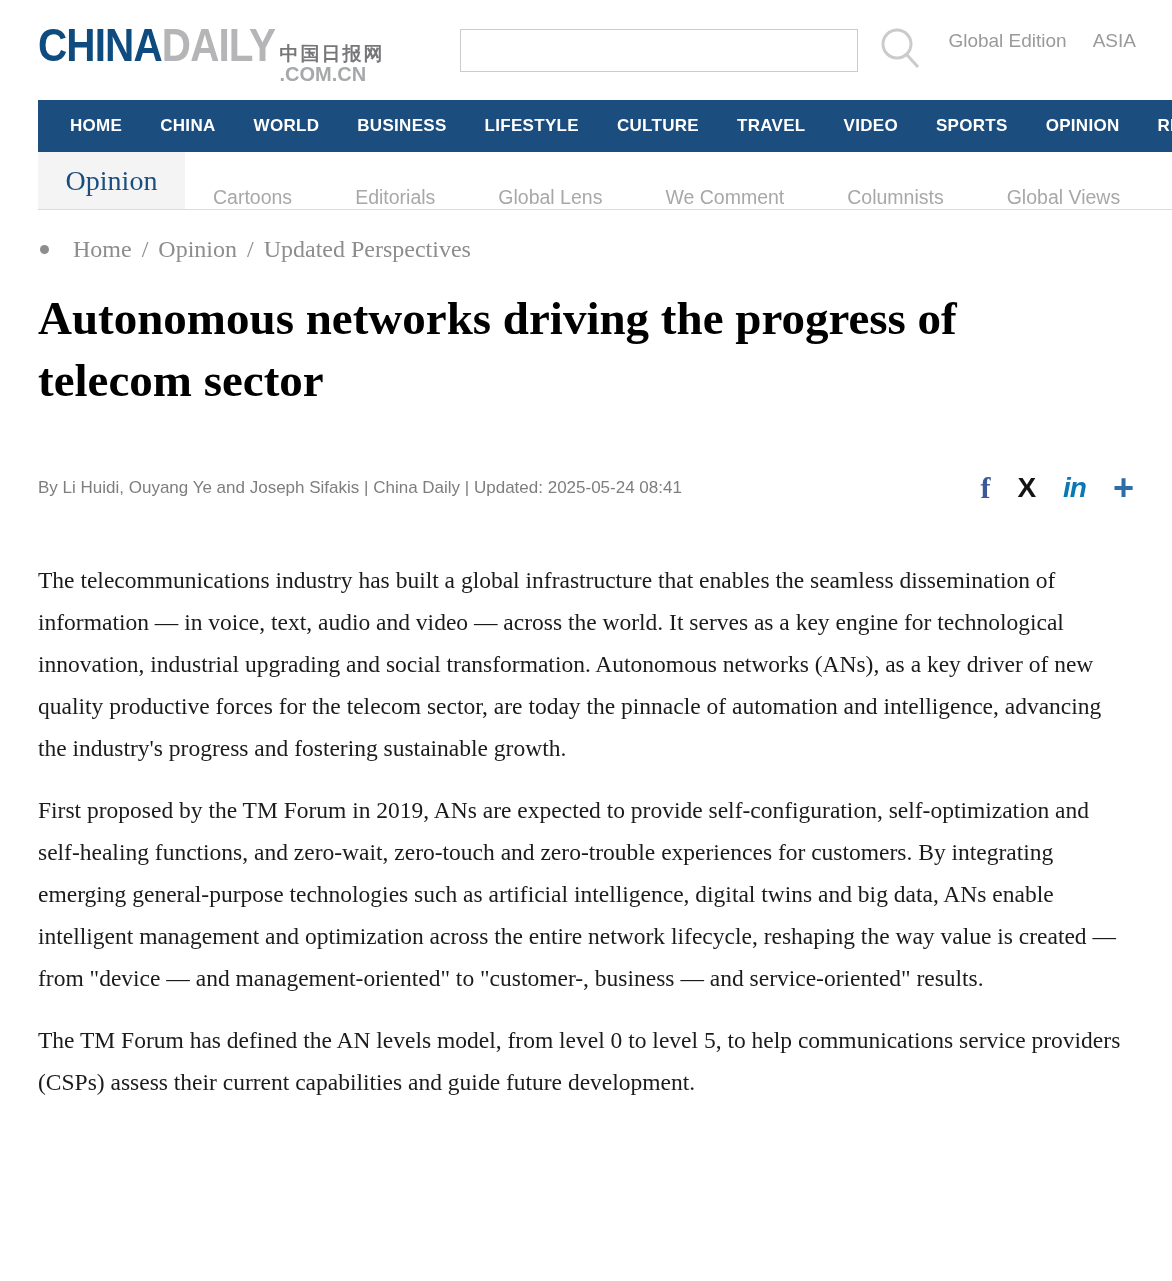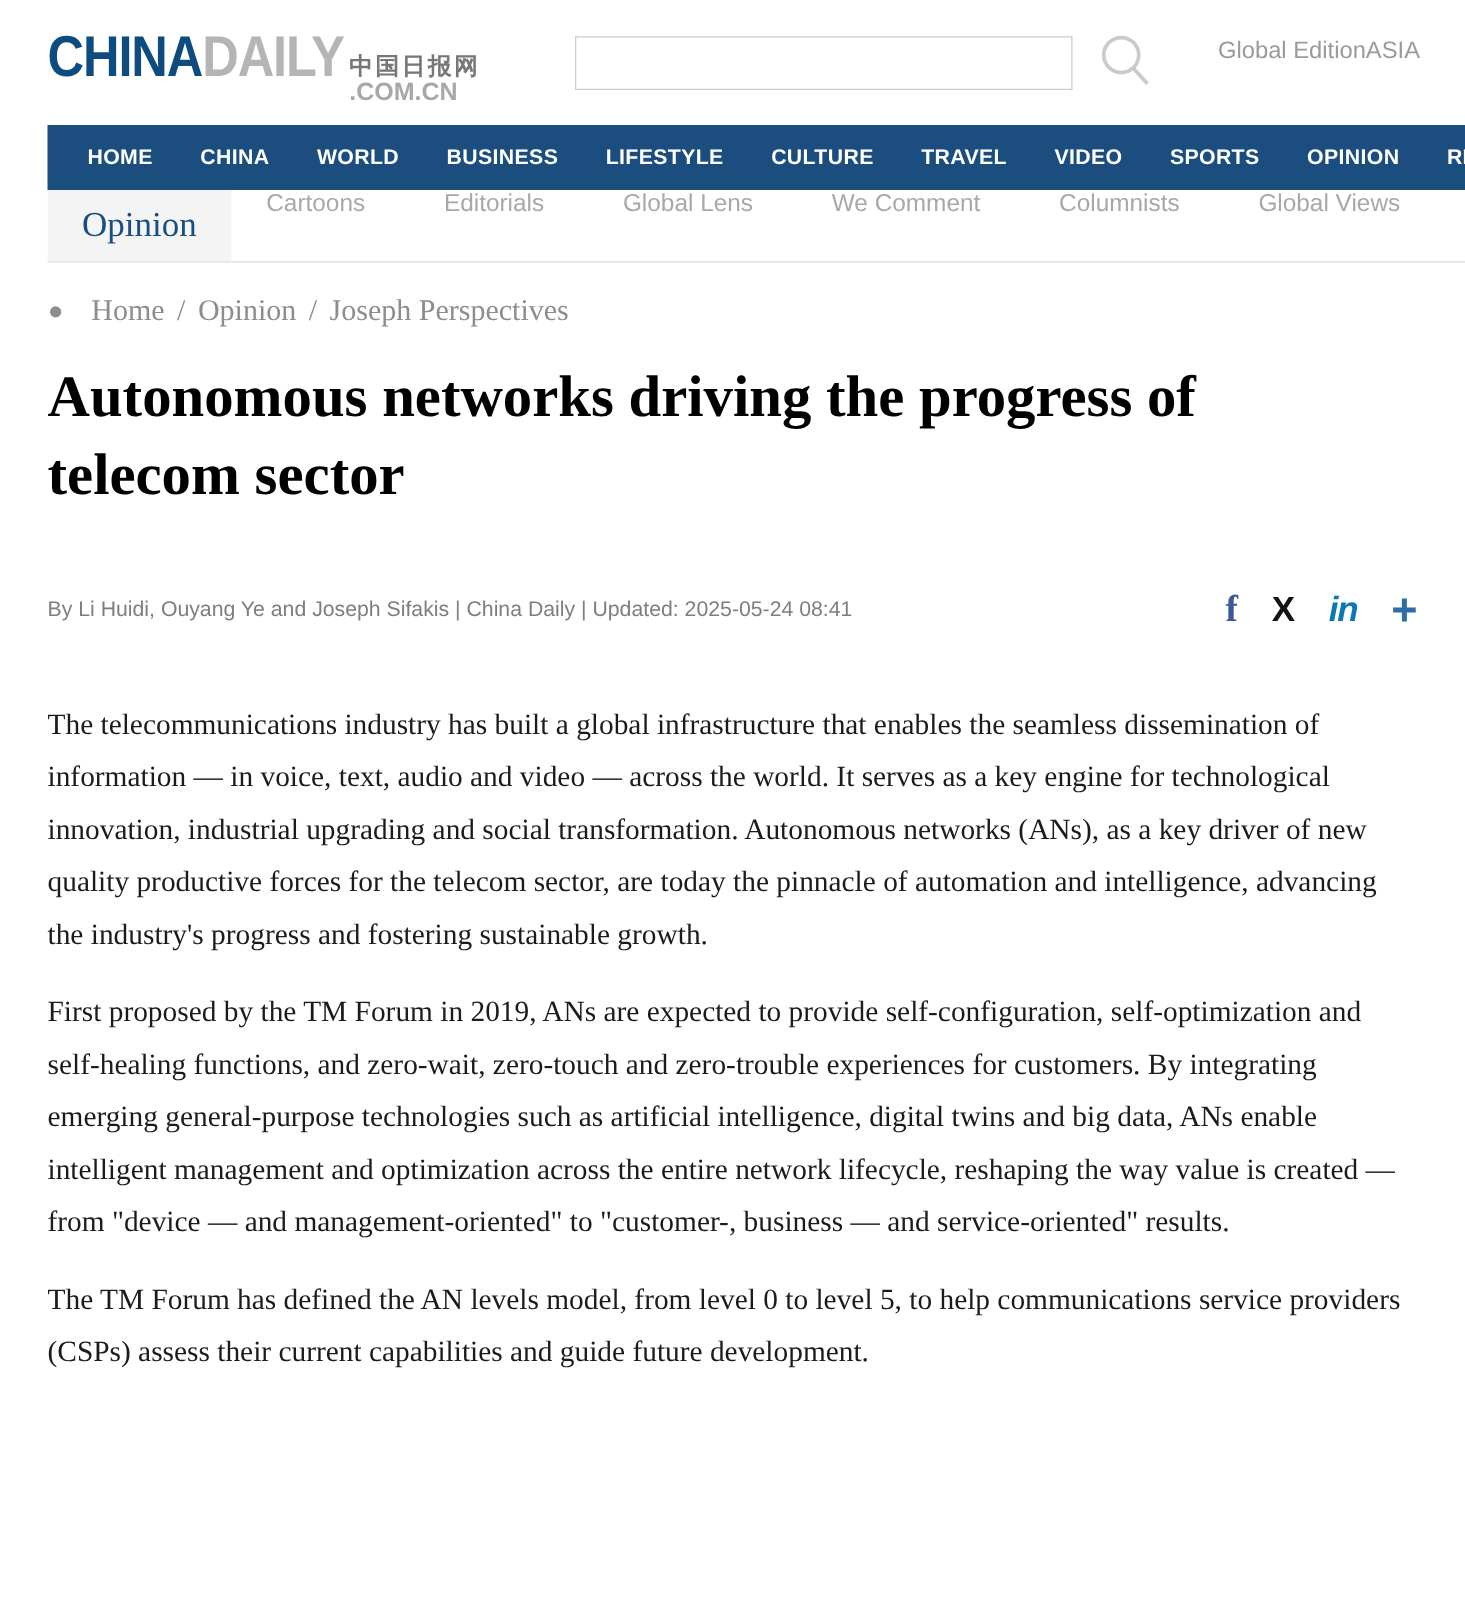--- a/index.html
+++ b/index.html
@@ -22,21 +22,21 @@
   .logo-daily { color: #b5b5b7; }
   .logo-cn { display: inline-block; margin-left: -28px; padding-top: 2px; margin-top: 20px; }
   .cn-chars { display: block; font-weight: bold; font-size: 19px; line-height: 20px; color: #77777a; letter-spacing: 2px; }
   .cn-domain { display: block; font-weight: bold; font-size: 20px; line-height: 21px; color: #a6a8aa; letter-spacing: 0px; }
   .search-input {
     position: absolute; left: 460px; top: 29px; width: 398px; height: 43px;
     border: 1px solid #cccccc; background: #fff; outline: none;
     font-size: 18px; padding: 0 10px; color: #333;
   }
   .search-btn { position: absolute; left: 876px; top: 26px; width: 48px; height: 48px; cursor: pointer; background: none; border: none; }
-  .edition-area { position: absolute; right: 36px; top: 30px; font-size: 19px; color: #9a9a9a; display: flex; }
+  .edition-area { position: absolute; right: 36px; top: 30px; font-size: 19px; color: #9a9a9a; display: flex; gap: 26px; }
   .edition-area span { cursor: pointer; }
 
   
   .mainnav {
     margin-left: 38px; width: 1134px; height: 52px;
     background: #1b4d7e; overflow: hidden;
     display: flex; align-items: center; gap: 38px;
     padding-left: 32px; white-space: nowrap;
   }
   .mainnav .nav-item {
@@ -47,21 +47,21 @@
   .subnav {
     margin-left: 38px; width: 1134px; height: 58px;
     border-bottom: 1px solid #dcdcdc;
     display: flex; align-items: stretch; overflow: hidden;
   }
   .subnav-active {
     width: 147px; background: #f4f4f5;
     display: flex; align-items: center; justify-content: center;
     font-family: "Liberation Serif", serif; font-size: 28px; color: #1a4e80; cursor: pointer;
   }
-  .subnav-items { display: flex; align-items: flex-start; gap: 63px; padding-left: 28px; }
+  .subnav-items { display: flex; align-items: flex-end; gap: 63px; padding-left: 28px; }
   .subnav-item { font-size: 19.5px; color: #a8a8a8; cursor: pointer; white-space: nowrap; }
 
   
   .breadcrumb {
     margin: 26px 0 0 40px;
     font-family: "Liberation Serif", serif; font-size: 24px; color: #8d8d8d;
     display: flex; align-items: center;
   }
   .crumb-bullet { width: 9px; height: 9px; border-radius: 50%; background: #8d8d8d; margin-right: 24px; flex: 0 0 auto; }
   .crumb { cursor: pointer; }
@@ -144,21 +144,21 @@
       <span class="subnav-item">Global Views</span>
     </div>
   </div>
 
   <div class="breadcrumb">
     <span class="crumb-bullet"></span>
     <span class="crumb">Home</span>
     <span class="crumb-sep">/</span>
     <span class="crumb">Opinion</span>
     <span class="crumb-sep">/</span>
-    <span class="crumb">Joseph Perspectives</span>
+    <span class="crumb">Updated Perspectives</span>
   </div>
 
   <h1 class="article-title">Autonomous networks driving the progress of telecom sector</h1>
 
   <div class="byline-row">
     <div class="byline">By Li Huidi, Ouyang Ye and Joseph Sifakis | China Daily | Updated: 2025-05-24 08:41</div>
     <div class="share">
       <span class="icon-fb">f</span>
       <span class="icon-x">X</span>
       <span class="icon-in">in</span>

